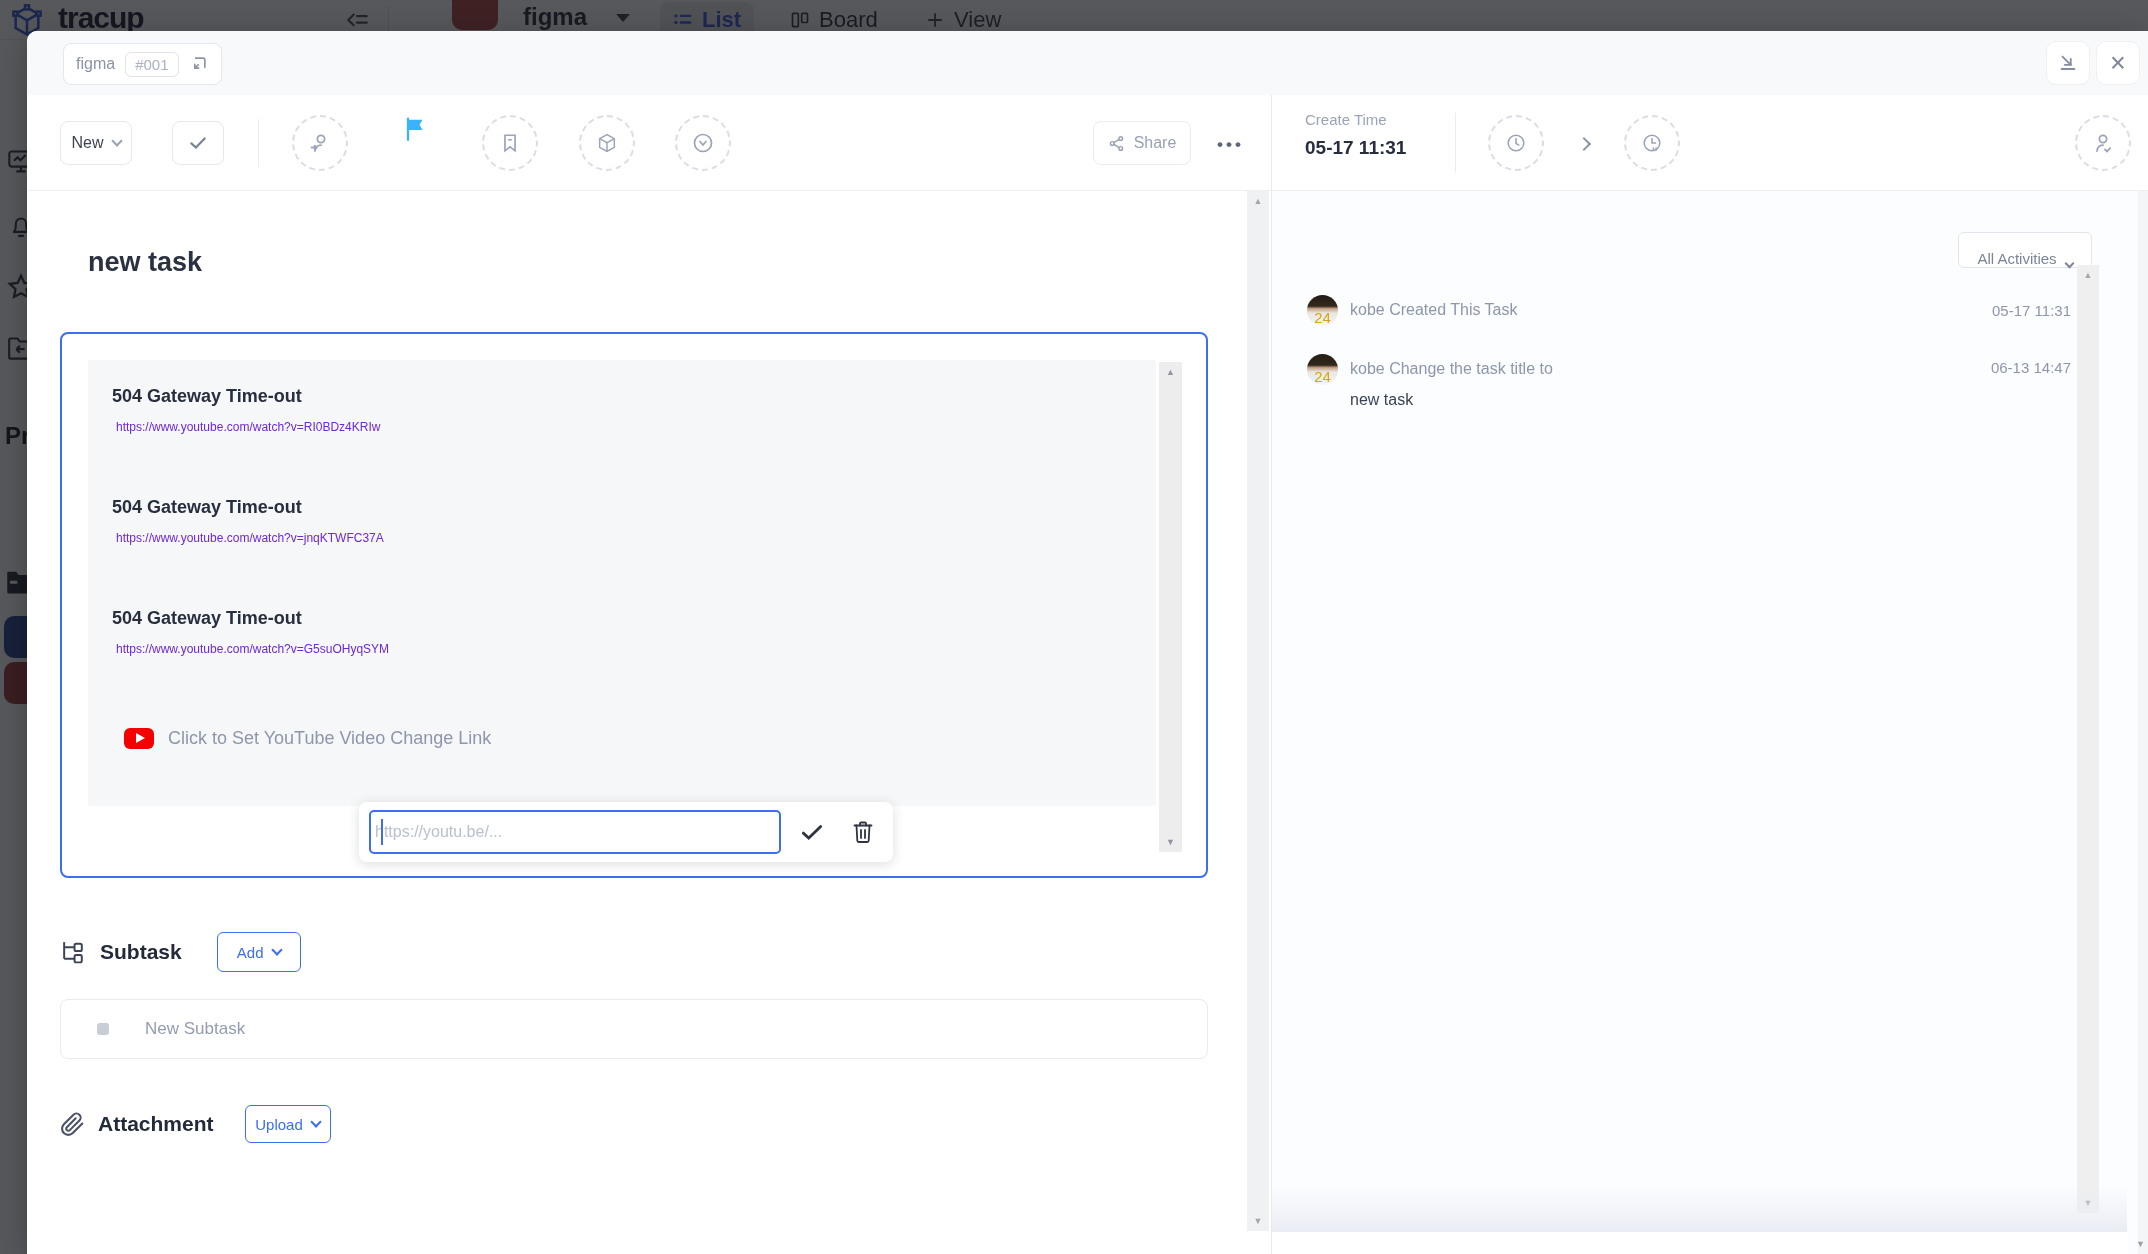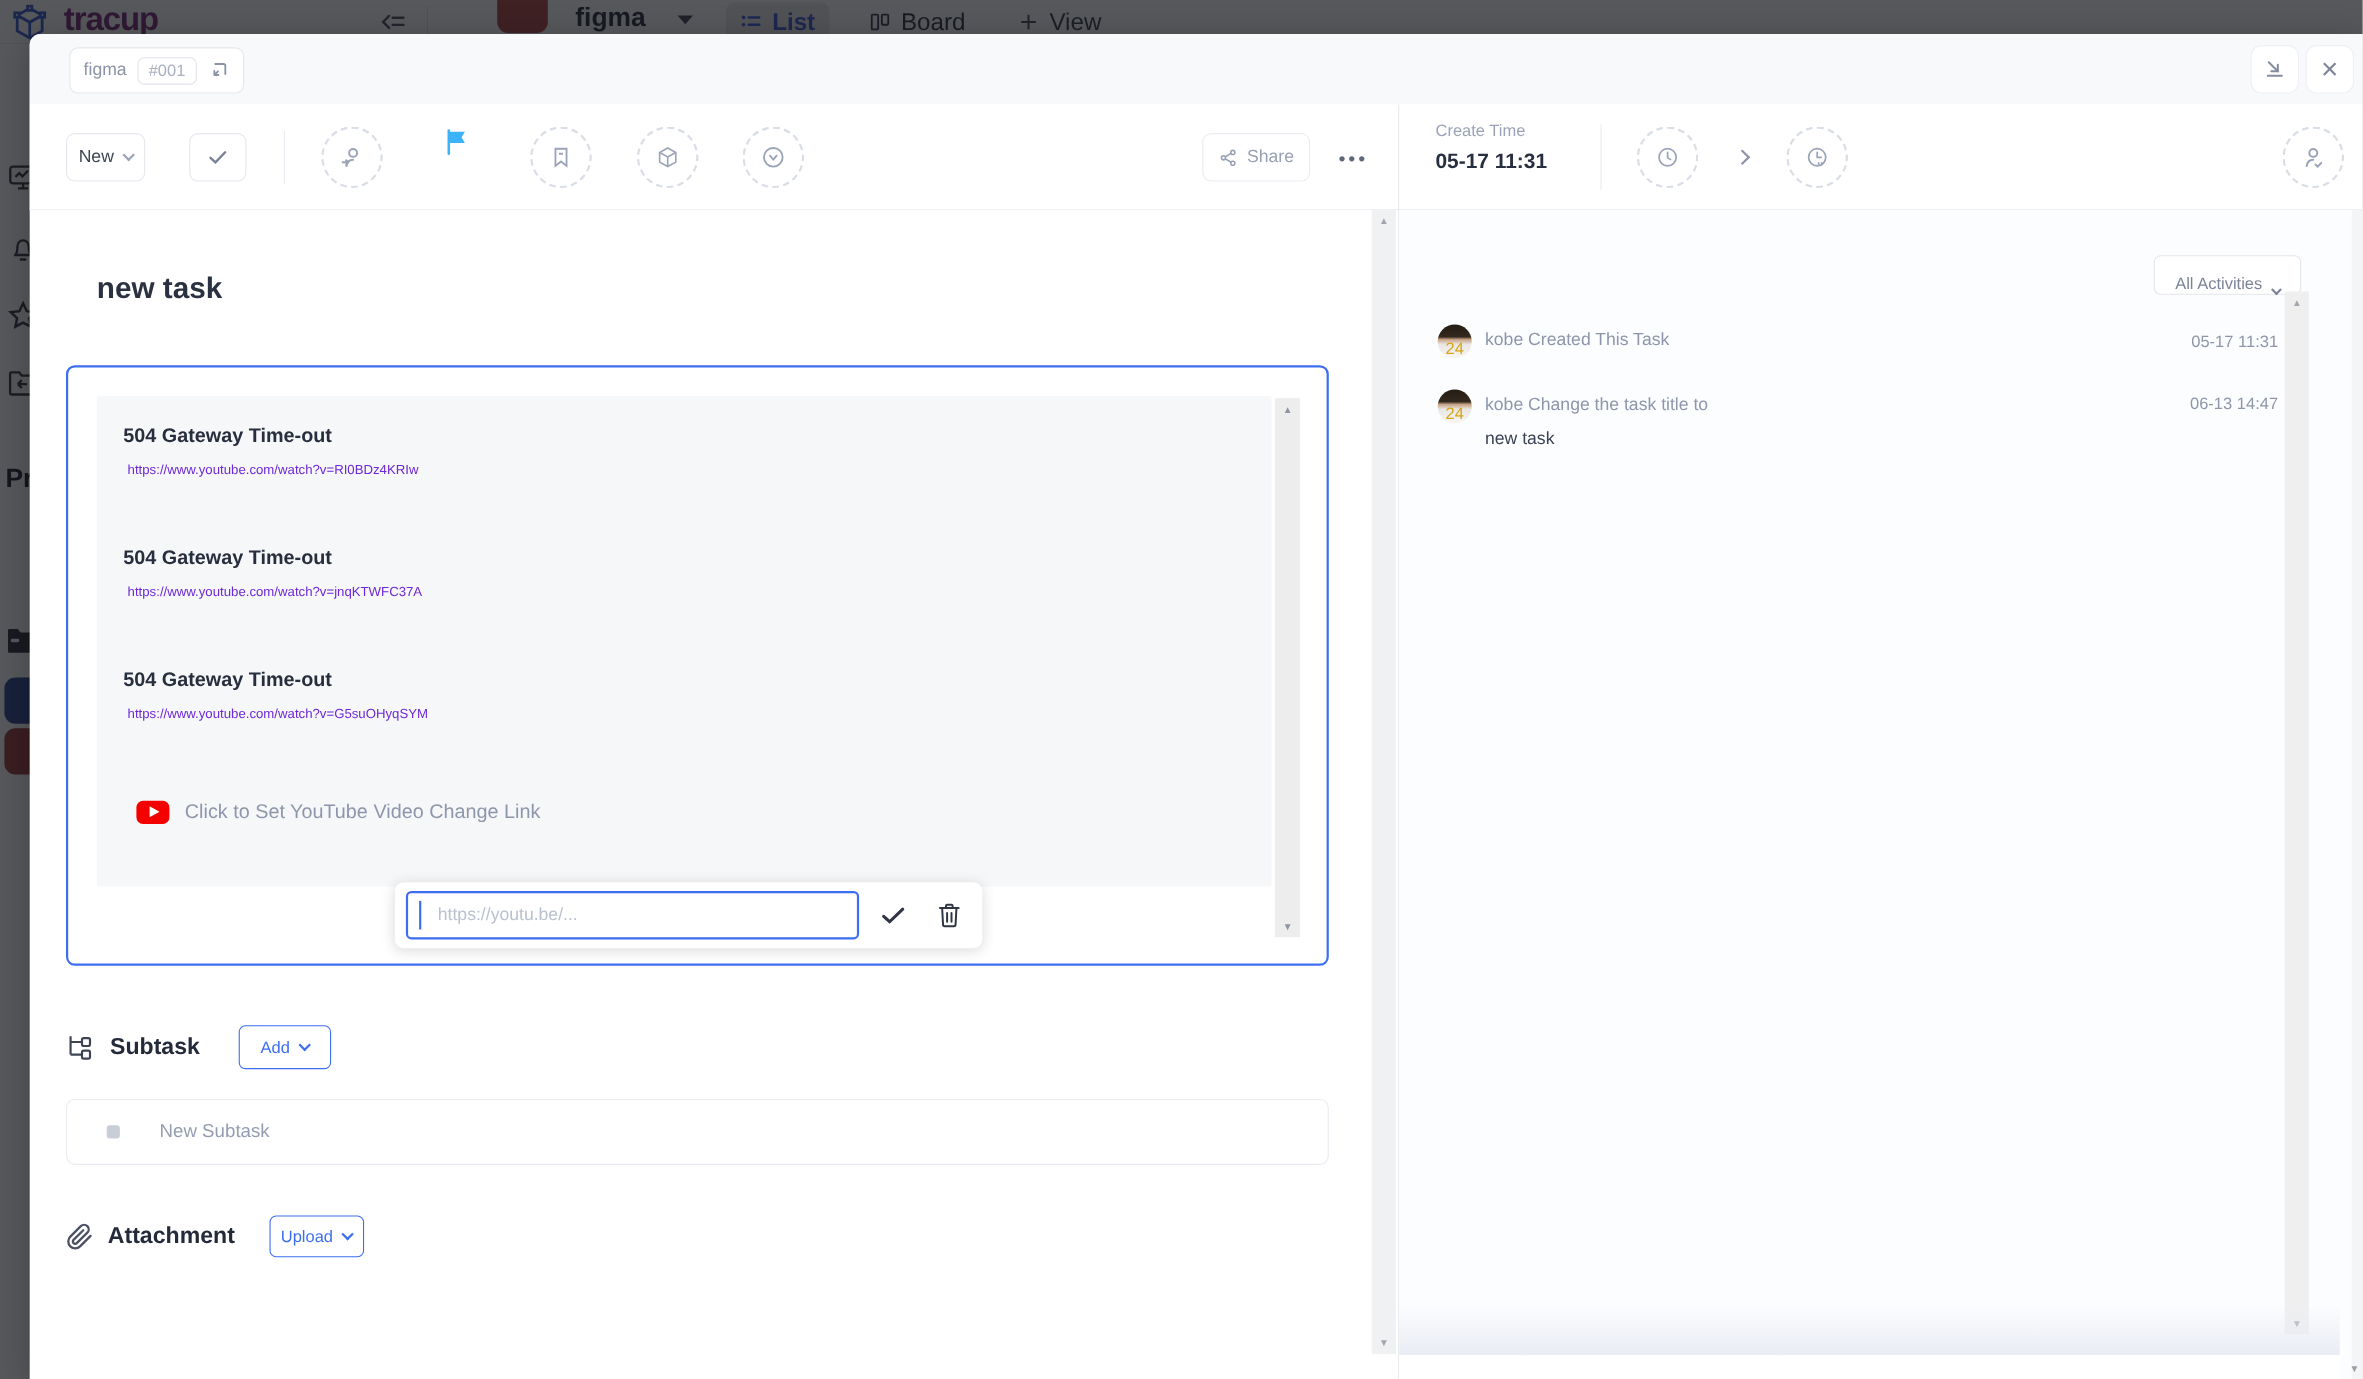--- a/index.html
+++ b/index.html
@@ -1,21 +1,21 @@
 <!DOCTYPE html>
 <html><head>
 <meta charset="utf-8">
 <style>
 *{box-sizing:border-box;margin:0;padding:0}
 html,body{width:2148px;height:1254px;overflow:hidden}
 body{font-family:"Liberation Sans",sans-serif;background:#fff;position:relative}
 .abs{position:absolute}
 
 #bg-topbar{position:absolute;left:0;top:0;width:2148px;height:40px;background:#fff;border-bottom:1px solid #e8eaee}
-#bg-logo-text{position:absolute;left:58px;top:1px;font-size:30px;font-weight:bold;color:#701a75;letter-spacing:-1px}
+#bg-logo-text{position:absolute;left:58px;top:1px;font-size:30px;font-weight:bold;color:#0f172a;letter-spacing:-1px}
 #bg-sidebar{position:absolute;left:0;top:40px;width:42px;height:1214px;background:#fff}
 .bg-proj-chip{border-radius:10px}
 .bg-tab{position:absolute;top:2px;height:36px;display:flex;align-items:center;gap:9px;font-size:22px}
 #dim-overlay{position:absolute;left:0;top:0;width:2148px;height:1254px;background:rgba(22,24,28,.72);z-index:5}
 
 #modal{position:absolute;left:27px;top:31px;width:2121px;height:1223px;background:#fff;border-radius:10px 0 0 0;z-index:10;box-shadow:0 6px 30px rgba(0,0,0,.25)}
 #m-header{position:absolute;left:0;top:0;width:100%;height:64px;background:#f8f9fb;border-radius:10px 0 0 0}
 #chip{position:absolute;left:36px;top:12px;height:42px;background:#fff;border:1px solid #e4e7ed;border-radius:8px;display:flex;align-items:center;padding:0 12px;gap:10px}
 .chip-proj{font-size:16px;color:#8b94a7}
 .chip-id{border:1px solid #e0e4eb;border-radius:6px;padding:3px 9px;font-size:15px;color:#a9b1c2}
@@ -35,21 +35,21 @@
 .v-title{position:absolute;left:24px;font-size:18px;font-weight:bold;color:#272e3e}
 .v-url{position:absolute;left:28px;font-size:12px;color:#6d28d9}
 #yt-cta{position:absolute;left:36px;top:368px;display:flex;align-items:center;gap:14px}
 .yt-ic{width:30px;height:21px;background:#f50000;border-radius:6px;position:relative}
 .yt-ic::after{content:"";position:absolute;left:12px;top:5px;border-left:9px solid #fff;border-top:5.5px solid transparent;border-bottom:5.5px solid transparent}
 #yt-cta span{font-size:18px;color:#8d96ab}
 .sb{background:#ededee}
 .sb .up,.sb .dn{position:absolute;left:0;width:100%;text-align:center;font-size:9px;color:#8f959e}
 .sb .up{top:5px}.sb .dn{bottom:5px}
 #linkpopup{position:absolute;left:297px;top:468px;width:534px;height:60px;background:#fff;border-radius:8px;box-shadow:0 2px 12px rgba(30,35,45,.16);display:flex;align-items:center;padding:0 10px;gap:10px}
-#linkinput{width:412px;height:44px;border:2px solid #3d6ef2;border-radius:5px;font-size:16px;padding:0 12px 0 27px;color:#3e4452;outline:none;font-family:"Liberation Sans",sans-serif}
+#linkinput{width:412px;height:44px;border:2px solid #3d6ef2;border-radius:5px;font-size:16px;padding:0 12px 0 4px;color:#3e4452;outline:none;font-family:"Liberation Sans",sans-serif}
 #linkinput::placeholder{color:#b9c0cf}
 .ibtn{width:44px;height:40px;display:flex;align-items:center;justify-content:center;background:none;border:none}
 .sec-head{position:absolute;display:flex;align-items:center;gap:13px}
 .sec-head b{font-size:21px;color:#232a3a}
 .bbtn{display:flex;align-items:center;justify-content:center;gap:9px;border:1.5px solid #3d6ef2;border-radius:6px;background:#fff;color:#3d6ef2;font-size:15px}
 #subrow{position:absolute;left:33px;top:968px;width:1148px;height:60px;border:1px solid #e8ebf0;border-radius:8px;display:flex;align-items:center}
 #subrow .sq{width:12px;height:12px;background:#c9cdd6;border-radius:3px;margin:0 36px 0 36px}
 #subrow span{font-size:17px;color:#949db0}
 
 #vdivider{position:absolute;left:1244px;top:64px;width:1px;height:1159px;background:#e7eaee}

